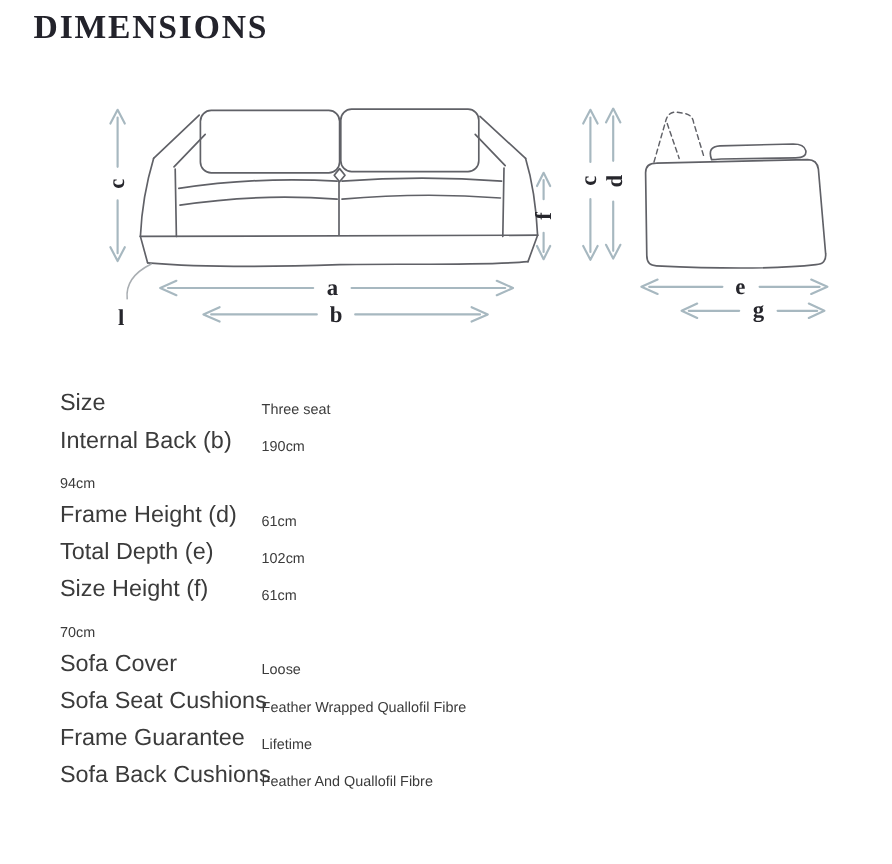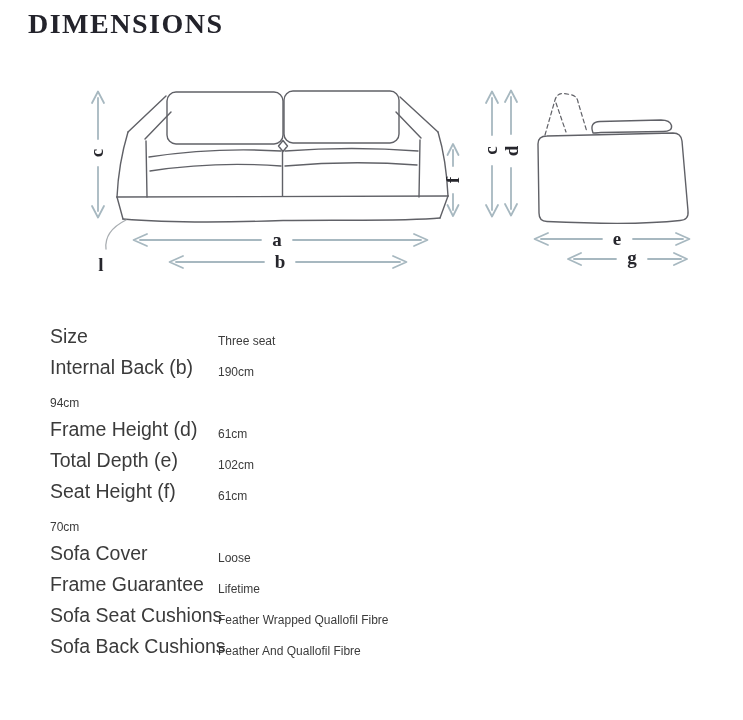--- a/index.html
+++ b/index.html
@@ -146,35 +146,35 @@
   </div>
   <div class="spec-row">
     <div class="spec-label">Frame Height (d)</div>
     <div class="spec-value">61cm</div>
   </div>
   <div class="spec-row">
     <div class="spec-label">Total Depth (e)</div>
     <div class="spec-value">102cm</div>
   </div>
   <div class="spec-row">
-    <div class="spec-label">Seat Height (f)</div>
+    <div class="spec-label">Size Height (f)</div>
     <div class="spec-value">61cm</div>
   </div>
   <div class="spec-row">
     <div class="spec-value">70cm</div>
   </div>
   <div class="spec-row">
     <div class="spec-label">Sofa Cover</div>
     <div class="spec-value">Loose</div>
   </div>
   <div class="spec-row">
+    <div class="spec-label">Sofa Seat Cushions</div>
+    <div class="spec-value">Feather Wrapped Quallofil Fibre</div>
+  </div>
+  <div class="spec-row">
     <div class="spec-label">Frame Guarantee</div>
     <div class="spec-value">Lifetime</div>
-  </div>
-  <div class="spec-row">
-    <div class="spec-label">Sofa Seat Cushions</div>
-    <div class="spec-value">Feather Wrapped Quallofil Fibre</div>
   </div>
   <div class="spec-row">
     <div class="spec-label">Sofa Back Cushions</div>
     <div class="spec-value">Feather And Quallofil Fibre</div>
   </div>
 </div>
 
 </body></html>

